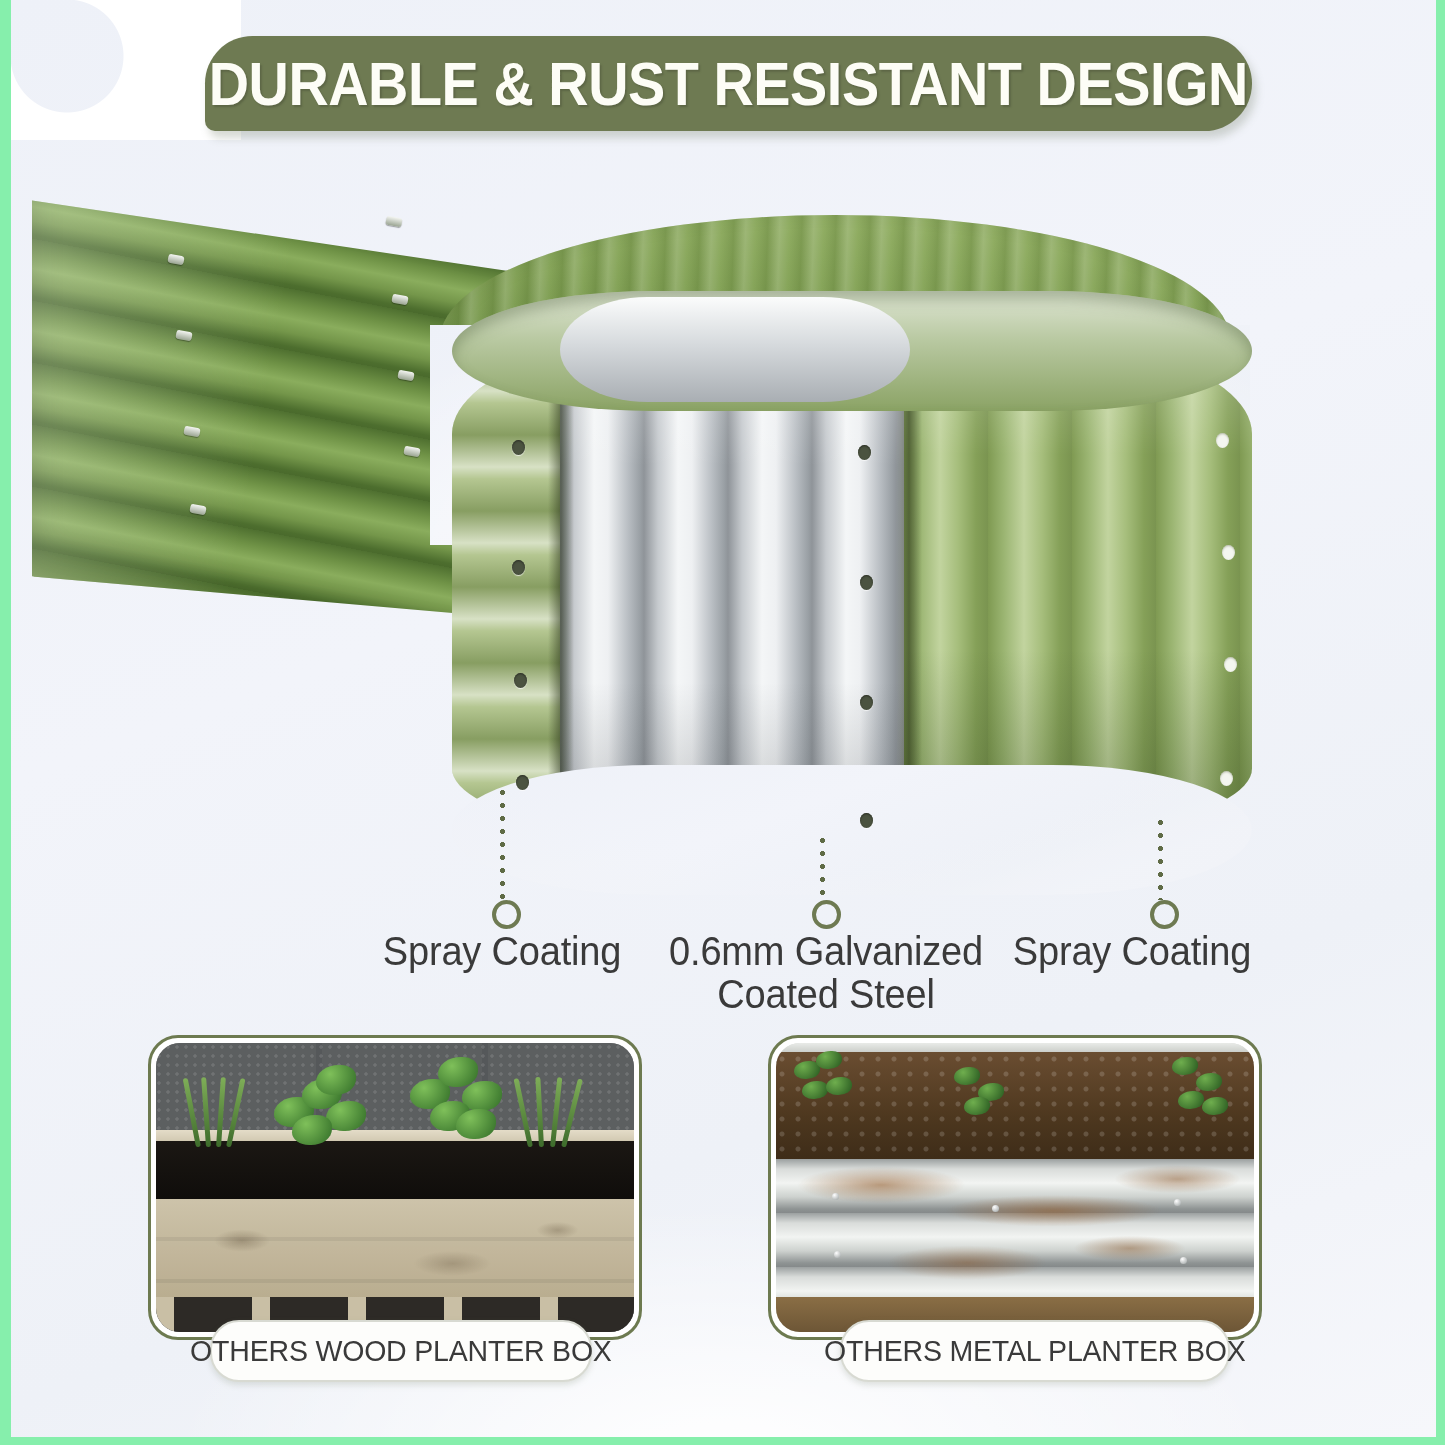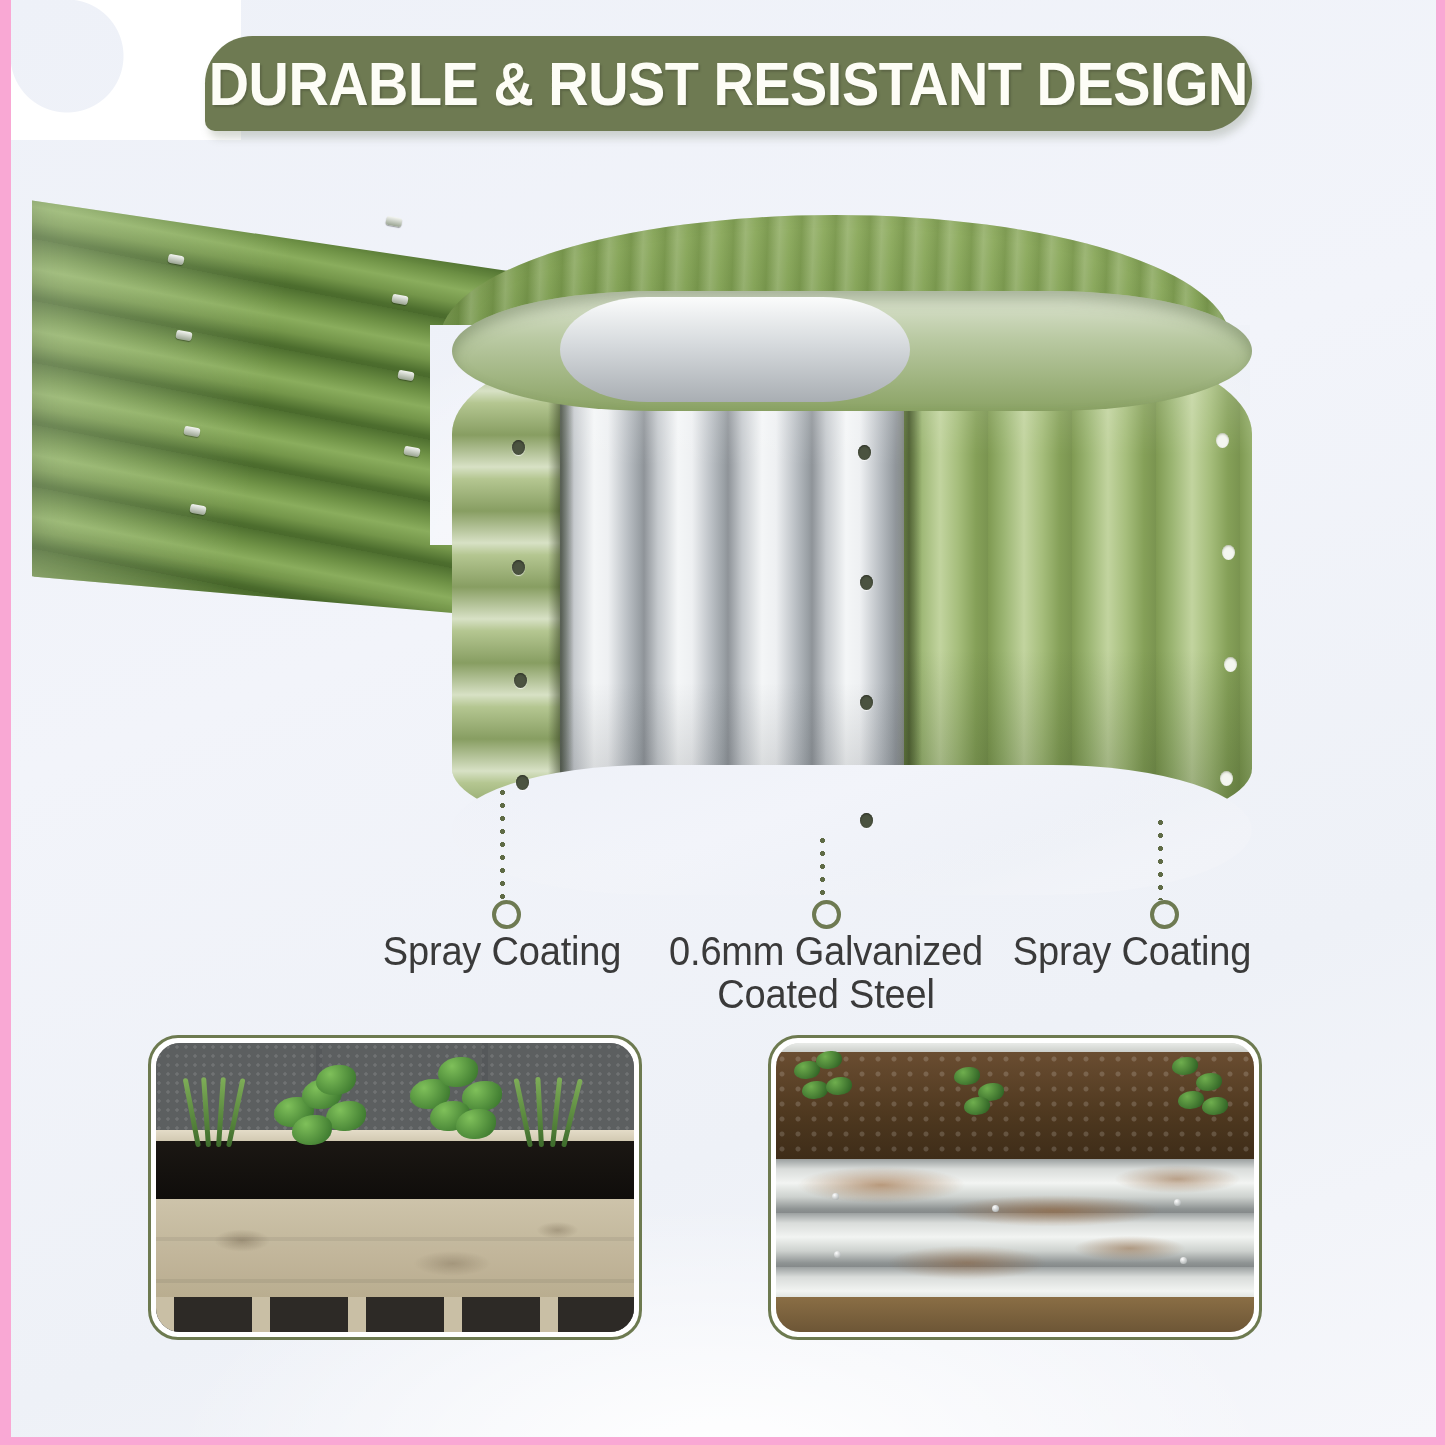--- a/index.html
+++ b/index.html
@@ -4,21 +4,21 @@
 <title>Durable &amp; Rust Resistant Design</title>
 <style>
   html,body{margin:0;padding:0;}
   body{
     width:1445px;height:1445px;overflow:hidden;
     background:#ffffff;
     font-family:"Liberation Sans", sans-serif;
   }
   #page{
     position:relative;width:1445px;height:1445px;
-    background:#f9a8d4;
+    background:#86efac;
     overflow:hidden;
   }
   
   .inner-panel{
     position:absolute;left:11px;top:0;right:9px;bottom:8px;
     background:
       radial-gradient(ellipse 900px 420px at 50% 102%, #ffffff 0%, rgba(255,255,255,0) 62%),
       linear-gradient(160deg,#eef1f8 0%,#f2f4fa 40%,#eef1f7 72%,#f6f7fb 100%);
   }
   .panel-round{
@@ -379,20 +379,23 @@
       <div class="herb" style="left:368px;">
         <i class="blade" style="left:4px;transform:rotate(-12deg)"></i>
         <i class="blade" style="left:15px;transform:rotate(-3deg)"></i>
         <i class="blade" style="left:26px;transform:rotate(6deg)"></i>
         <i class="blade" style="left:37px;transform:rotate(14deg)"></i>
       </div>
       <div class="wood-front"></div>
       <div class="wood-legs"></div>
     </div>
   </div>
+  <div class="cap-pill" style="left:210px;top:1320px;width:378px;">
+    <span class="cap-text">OTHERS WOOD PLANTER BOX</span>
+  </div>
 
   <div class="photo-card" style="left:768px;top:1035px;">
     <div class="photo-inner">
       <div class="metal-bg"></div>
       <div class="metal-rimtop"></div>
       <div class="metal-soil"></div>
       <div class="tplant" style="left:18px;top:8px;">
         <span style="left:0;top:10px"></span>
           <span style="left:22px;top:0"></span>
         <span style="left:8px;top:30px"></span>
@@ -412,14 +415,17 @@
       <div class="metal-front"></div>
       <div class="metal-rust"></div>
       <div class="rivet" style="left:56px;top:52%;"></div>
       <div class="rivet" style="left:216px;top:56%;"></div>
       <div class="rivet" style="left:398px;top:54%;"></div>
       <div class="rivet" style="left:58px;top:72%;"></div>
       <div class="rivet" style="left:404px;top:74%;"></div>
       <div class="metal-ground"></div>
     </div>
   </div>
+  <div class="cap-pill" style="left:840px;top:1320px;width:386px;">
+    <span class="cap-text">OTHERS METAL PLANTER BOX</span>
+  </div>
 
 </div>
 
 </body></html>

